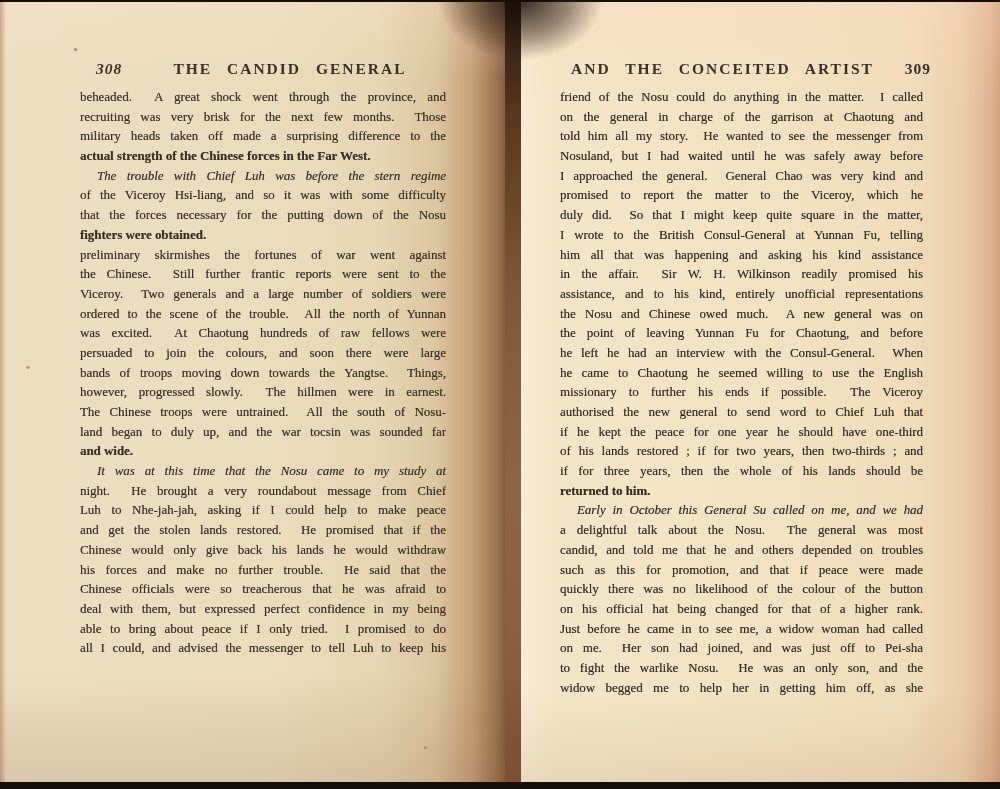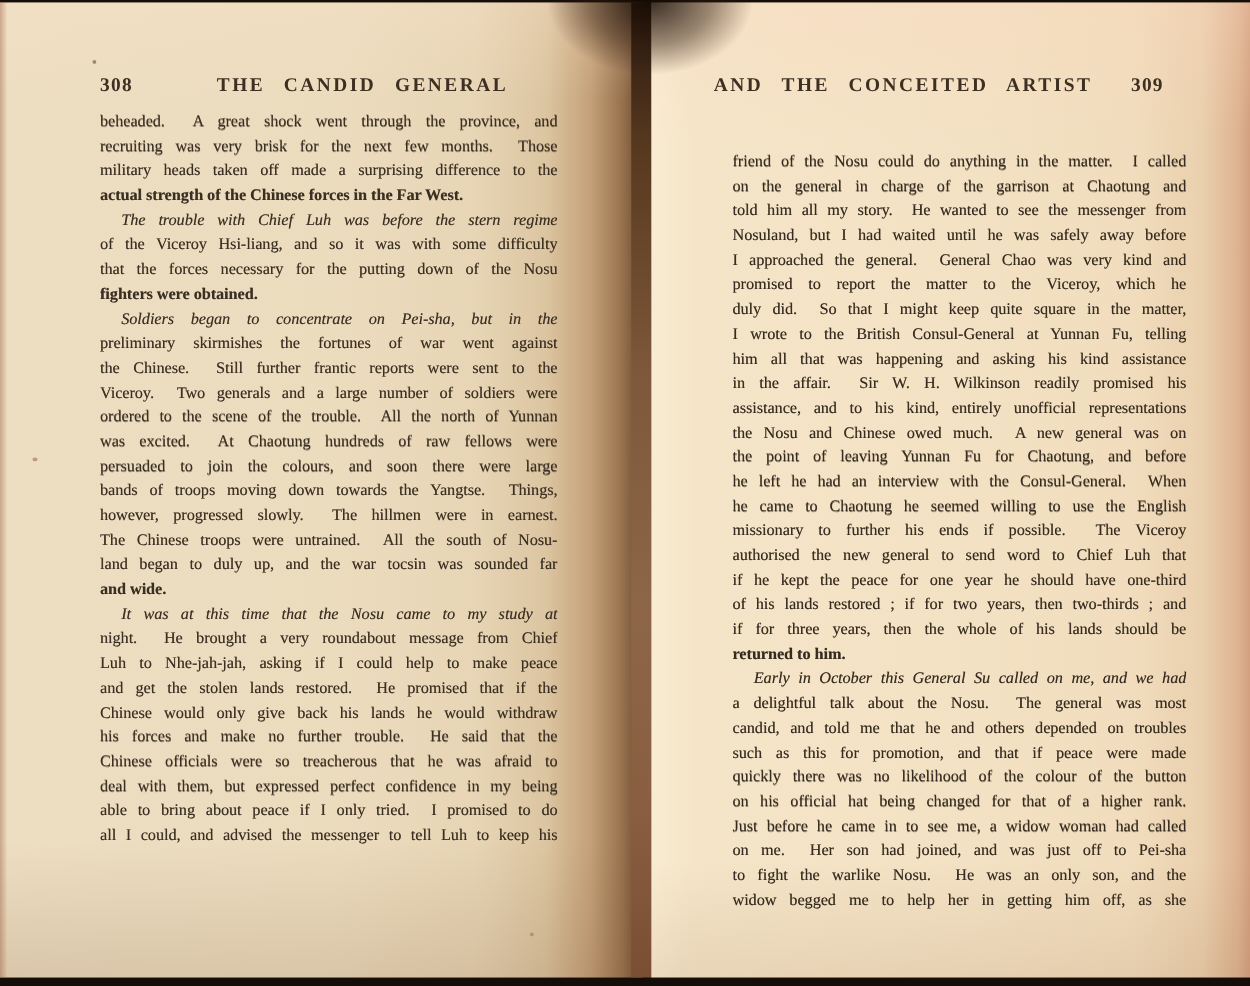--- a/index.html
+++ b/index.html
@@ -31,28 +31,28 @@
   }
   .left-edge-tint{
     position:absolute;left:0;top:2px;bottom:7px;width:6px;
     background:linear-gradient(to right, rgba(135,60,35,0.35), rgba(135,60,35,0));
   }
   .page-head{position:absolute;top:58px;height:20px;
     font-size:15.5px;font-weight:bold;color:#3d3022;letter-spacing:2px;word-spacing:9px;}
   .page-left .page-head{left:80px;width:366px;}
   .page-right .page-head{left:47px;width:363px;}
   .folio{position:absolute;top:0;letter-spacing:1px;}
-  .folio-left{left:0;}
+  .folio-left{left:16px;font-style:italic;}
   .folio-right{right:0;}
   .running-head{position:absolute;left:0;right:0;text-align:center;top:0;}
   .page-left .running-head{padding-left:54px;}  
   .page-right .running-head{padding-right:54px;}
   .body-col{position:absolute;top:86px;}
   .page-left .body-col{left:80px;width:366px;}
-  .page-right .body-col{left:65px;width:363px;margin-top:32px;}
+  .page-right .body-col{left:39px;width:363px;}
   .line{
     height:19.7px;line-height:19.7px;overflow:hidden;
     font-size:12.9px;color:#352b20;
     text-align:justify;text-align-last:justify;
     text-shadow:0.2px 0.2px 0.3px rgba(55,40,25,0.55);
   }
   .page-left .line{color:#3a2f23;}
   .line.last{text-align-last:left;font-weight:bold;}
   .line.indent{padding-left:17px;font-style:italic;}
   .speck{position:absolute;border-radius:50%;pointer-events:none;}
@@ -72,21 +72,20 @@
     </div>
     <div class="body-col">
         <div class="line">beheaded.&nbsp; A great shock went through the province, and</div>
         <div class="line">recruiting was very brisk for the next few months.&nbsp; Those</div>
         <div class="line">military heads taken off made a surprising difference to the</div>
         <div class="line last">actual strength of the Chinese forces in the Far West.</div>
         <div class="line indent">The trouble with Chief Luh was before the stern regime</div>
         <div class="line">of the Viceroy Hsi-liang, and so it was with some difficulty</div>
         <div class="line">that the forces necessary for the putting down of the Nosu</div>
         <div class="line last">fighters were obtained.</div>
-        <div class="line indent">Soldiers began to concentrate on Pei-sha, but in the</div>
         <div class="line">preliminary skirmishes the fortunes of war went against</div>
         <div class="line">the Chinese.&nbsp; Still further frantic reports were sent to the</div>
         <div class="line">Viceroy.&nbsp; Two generals and a large number of soldiers were</div>
         <div class="line">ordered to the scene of the trouble.&nbsp; All the north of Yunnan</div>
         <div class="line">was excited.&nbsp; At Chaotung hundreds of raw fellows were</div>
         <div class="line">persuaded to join the colours, and soon there were large</div>
         <div class="line">bands of troops moving down towards the Yangtse.&nbsp; Things,</div>
         <div class="line">however, progressed slowly.&nbsp; The hillmen were in earnest.</div>
         <div class="line">The Chinese troops were untrained.&nbsp; All the south of Nosu-</div>
         <div class="line">land began to duly up, and the war tocsin was sounded far</div>

